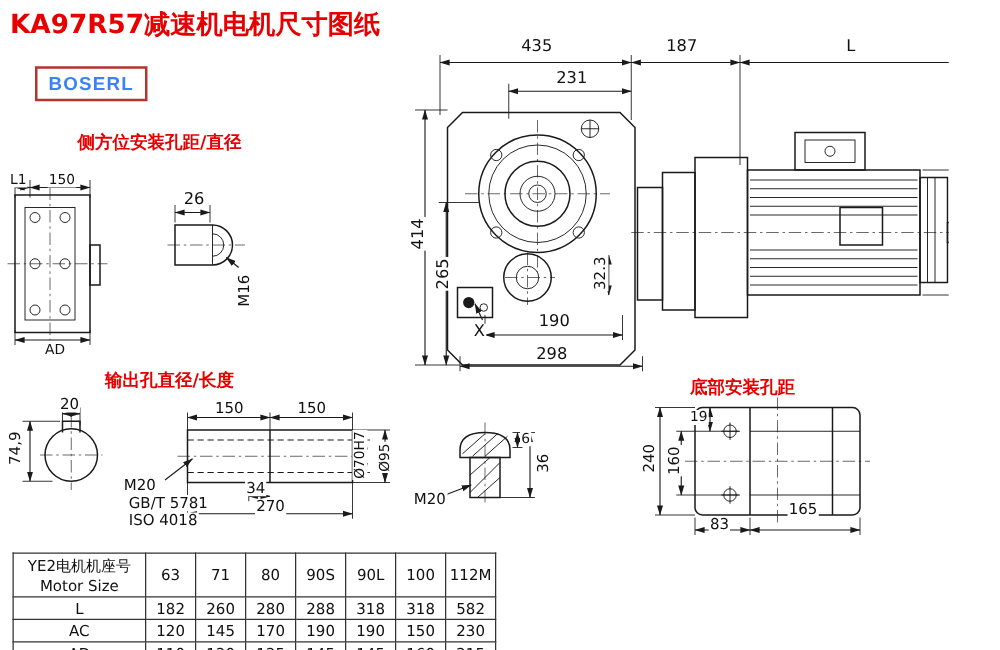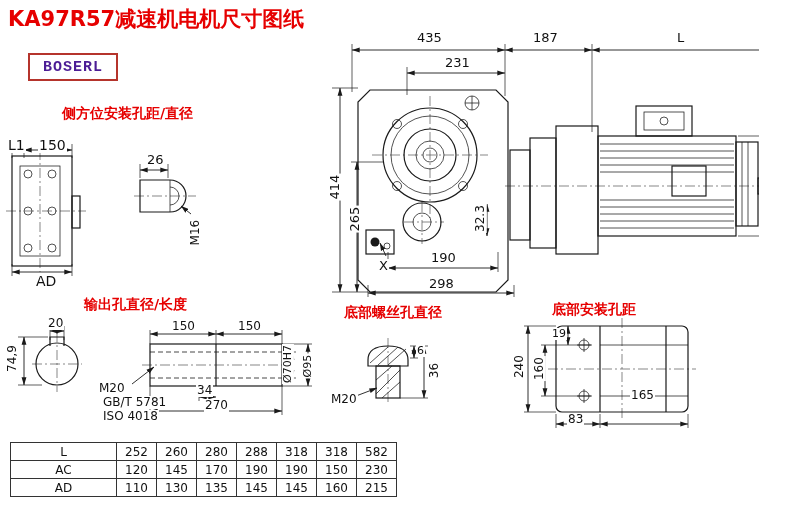--- a/index.html
+++ b/index.html
@@ -1,23 +1,23 @@
 <!DOCTYPE html>
 <html><head>
 <meta charset="utf-8">
 <style>
   html,body{margin:0;padding:0;background:#fff}
   .canvas{position:relative;width:759px;height:520px;overflow:hidden;background:#fff;font-family:"DejaVu Sans",sans-serif}
   .title{position:absolute;left:8px;top:5px;font-size:21px;font-weight:bold;color:#e60000;white-space:nowrap}
-  .logo{position:absolute;left:28px;top:53px;width:86px;height:24px;border:2px solid #b5342c;display:flex;align-items:center;justify-content:center;font-family:Liberation Mono, monospace;font-weight:bold;font-size:15px;color:#4c1d95;letter-spacing:1px;background:#fff}
+  .logo{position:absolute;left:28px;top:53px;width:86px;height:24px;border:2px solid #b5342c;display:flex;align-items:center;justify-content:center;font-family:Liberation Sans, sans-serif;font-weight:bold;font-size:15px;color:#3b82f6;letter-spacing:1px;background:#fff}
   .rlabel{position:absolute;font-size:14px;font-weight:bold;color:#e60000;white-space:nowrap}
   .dim{position:absolute;font-size:13px;color:#111;background:#fff;white-space:nowrap;line-height:1.1;padding:0 1px}
   .rot{transform:rotate(-90deg);transform-origin:center}
   .b{font-weight:normal}
-  .s9{font-size:14px}.s11{font-size:11px}.s12{font-size:12px}
+  .s9{font-size:11px}.s11{font-size:11px}.s12{font-size:12px}
   svg{position:absolute;left:0;top:0}
   .ol{fill:none;stroke:#1a1a1a;stroke-width:1.2}
   .thin{fill:none;stroke:#1a1a1a;stroke-width:0.75}
   .dl{stroke:#1a1a1a;stroke-width:0.9;fill:none}
   .ext{stroke:#1a1a1a;stroke-width:0.7}
   .cl{stroke:#555;stroke-width:0.7;stroke-dasharray:10 3 2 3;fill:none}
   .dash{stroke:#1a1a1a;stroke-width:0.8;stroke-dasharray:5 3;fill:none}
   .mtable{position:absolute;left:10px;top:442px;border-collapse:collapse;font-size:12px;color:#111;background:#fff}
   .mtable td{border:1px solid #333;text-align:center;padding:0;height:17px}
   .mtable .hrow td{height:34px}
@@ -170,21 +170,20 @@
     </g>
   </svg>
 
   <div class="title">KA97R57减速机电机尺寸图纸</div>
   <div class="logo">
     <span>BOSERL</span>
   </div>
 
   <div class="rlabel" style="left:84px;top:296px">输出孔直径/长度</div>
   <div class="rlabel" style="left:62px;top:105px">侧方位安装孔距/直径</div>
-  <div class="rlabel" style="left:344px;top:304px">底部螺丝孔直径</div>
   <div class="rlabel" style="left:552px;top:301px">底部安装孔距</div>
 
   <div class="dim" style="left:416px;top:31px">435</div>
   <div class="dim b" style="left:532px;top:31px">187</div>
   <div class="dim" style="left:676px;top:31px">L</div>
   <div class="dim" style="left:444px;top:56px">231</div>
   <div class="dim rot" style="left:322px;top:180px">414</div>
   <div class="dim rot" style="left:342px;top:212px">265</div>
   <div class="dim rot s12" style="left:466px;top:212px">32.3</div>
   <div class="dim" style="left:430px;top:251px">190</div>
@@ -207,37 +206,50 @@
   <div class="dim s12" style="left:204px;top:399px">270</div>
   <div class="dim rot s11" style="left:268px;top:358px">Ø70H7</div>
   <div class="dim rot s11" style="left:296px;top:360px">Ø95</div>
   <div class="dim s11" style="left:416px;top:345px">6</div>
   <div class="dim rot s12" style="left:426px;top:364px">36</div>
   <div class="dim s12" style="left:330px;top:393px">M20</div>
   <div class="dim rot s12" style="left:507px;top:360px">240</div>
   <div class="dim rot s12" style="left:527px;top:362px">160</div>
   <div class="dim s11" style="left:551px;top:328px">19</div>
   <div class="dim s12" style="left:567px;top:413px">83</div>
-  <div class="dim s12" style="left:630px;top:389px">165</div>
+  <div class="dim s12" style="left:630px;top:401px">165</div>
 
   <table class="mtable">
     <colgroup>
       <col style="width:106px">
         <col style="width:40px">
         <col style="width:40px">
         <col style="width:40px">
         <col style="width:40px">
         <col style="width:40px">
         <col style="width:40px">
         <col style="width:40px">
     </colgroup>
     <tbody>
+        <tr class="hrow">
+      <td>
+        <div>YE2电机机座号</div>
+        <div>Motor Size</div>
+      </td>
+      <td>63</td>
+      <td>71</td>
+      <td>80</td>
+      <td>90S</td>
+      <td>90L</td>
+      <td>100</td>
+      <td>112M</td>
+    </tr>
     <tr>
       <td>L</td>
-      <td>252</td>
+      <td>182</td>
       <td>260</td>
       <td>280</td>
       <td>288</td>
       <td>318</td>
       <td>318</td>
       <td>582</td>
     </tr>
     <tr>
       <td>AC</td>
       <td>120</td>

